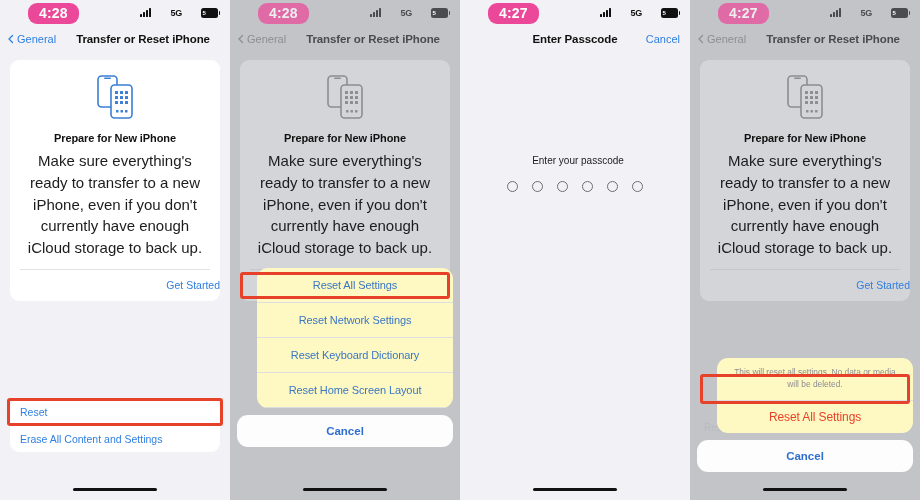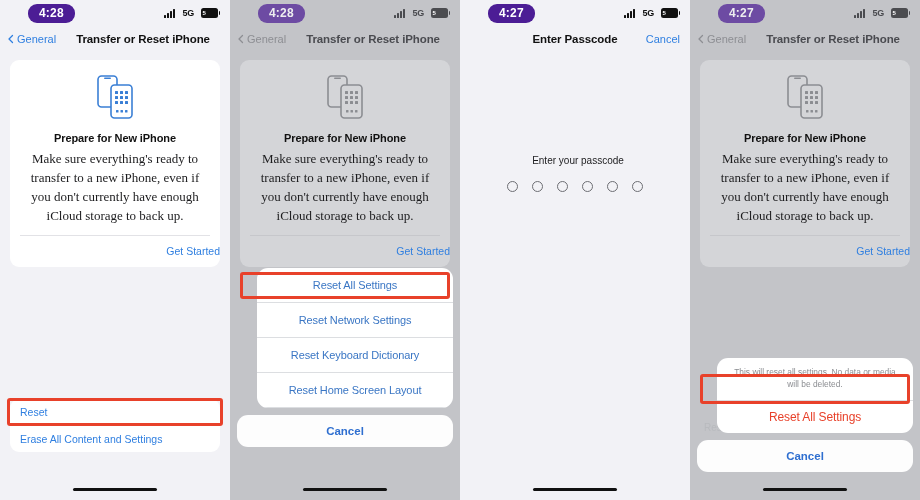--- a/index.html
+++ b/index.html
@@ -21,28 +21,28 @@
 
   
   .statusbar {
     height:26px;
     display:flex; align-items:center;
     justify-content:space-between;
     padding:0 12px 0 10px;
     position:relative; z-index:3;
   }
   .timepill {
-    background:#4c1d95; color:#fff;
-    font-size:12px; font-weight:bold;
+    background:#ec4899; color:#fff;
+    font-size:14px; font-weight:bold;
     border-radius:9px;
     padding:2.5px 11px;
     letter-spacing:.2px;
     margin-left:18px;
   }
-  .statusright { display:flex; align-items:center; gap:7px; }
+  .statusright { display:flex; align-items:flex-start; gap:19px; }
   .bars { display:flex; align-items:flex-end; gap:1px; height:9px; }
   .bars i { width:2px; background:#111; display:block; border-radius:.5px; }
   .bars i:nth-child(1){height:3px}
   .bars i:nth-child(2){height:5px}
   .bars i:nth-child(3){height:7px}
   .bars i:nth-child(4){height:9px}
   .net { font-size:9px; font-weight:bold; color:#111; letter-spacing:-.2px; }
   .batt {
     width:17px; height:9.5px; border-radius:2.5px;
     background:#111; position:relative;
@@ -100,22 +100,22 @@
   .phoneicon {
     width:46px; height:48px;
     margin:0 auto 10px auto;
     position:relative;
   }
   .cardtitle {
     font-size:11px; font-weight:bold; color:#111;
     margin-bottom:6px; letter-spacing:-.1px;
   }
   .carddesc {
-    font-size:13px; color:#1c1c1e;
-    line-height:1.45; padding:0 2px;font-family:Liberation Serif, serif;
+    font-size:15px; color:#1c1c1e;
+    line-height:1.45; padding:0 2px;
   }
   .card-sep { height:1px; background:#e2e2e6; margin:0 10px; }
   .card-action {
     text-align:right; font-size:10.5px;
     color:#2f7fe0; padding:9px 0 10px 0;
   }
 
   
   .panel.p2 .card, .panel.p4 .card { background:#d4d5d8; }
   .panel.p2 .card-sep, .panel.p4 .card-sep { background:#c6c7cb; }
@@ -141,21 +141,21 @@
     background:#111; z-index:5;
   }
   .p2 .homebar, .p4 .homebar { background:#111; }
 
   
   .sheet {
     position:absolute; left:7px; right:7px;
     z-index:4;
   }
   .sheet-group {
-    background:#ffffff;
+    background:#fef9c3;
     border-radius:11px;
     overflow:hidden;
     margin-left:20px;
   }
   .sheet-item {
     height:34px; display:flex; align-items:center;
     justify-content:center;
     font-size:11px; color:#3a76c4;
     letter-spacing:-.1px;
     position:relative;

